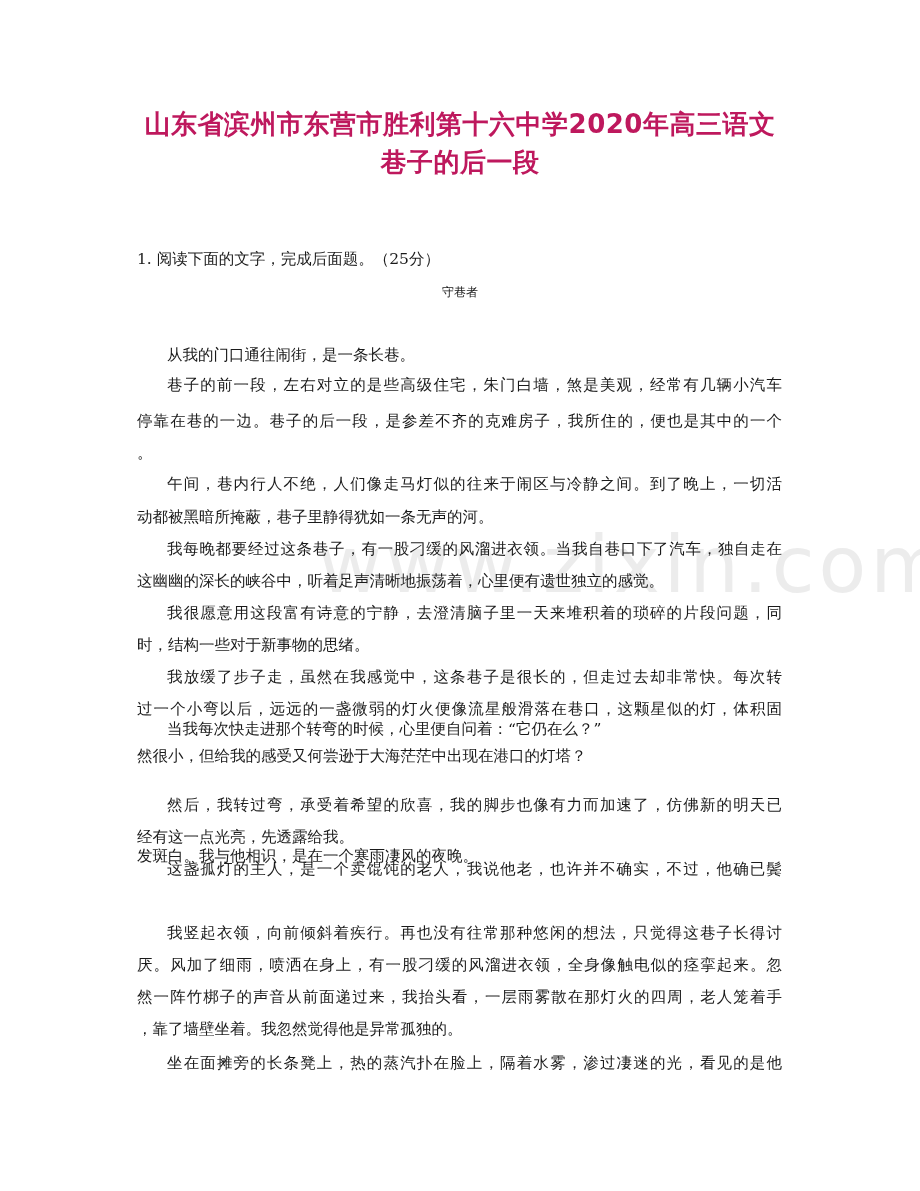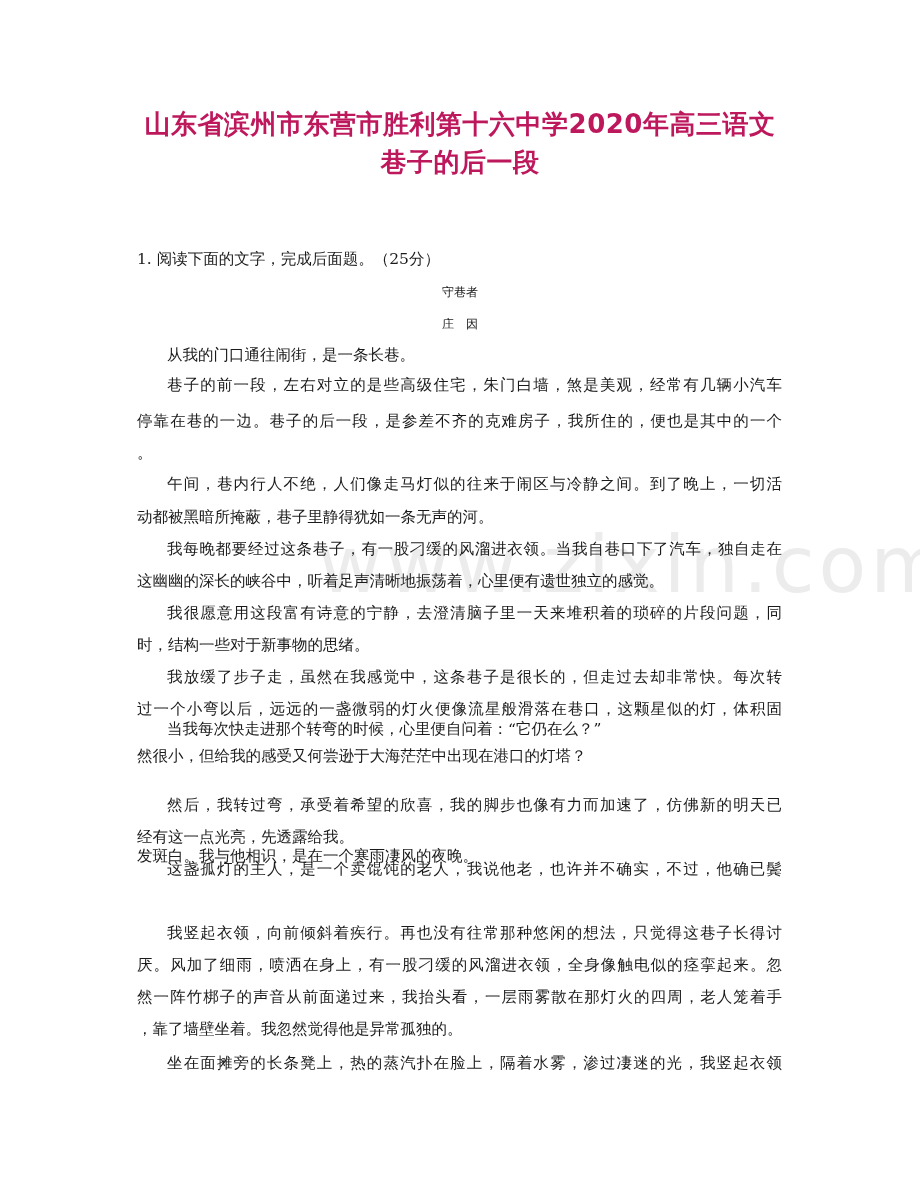--- a/index.html
+++ b/index.html
@@ -25,21 +25,20 @@
 <div class="page">
   <div class="watermark">www.zixin.com.cn</div>
 
   <div class="title" style="top:104px;">山东省滨州市东营市胜利第十六中学2020年高三语文</div>
   <div class="title" style="top:142px;">巷子的后一段</div>
 
 
   <div class="line" style="top:247px;">1. 阅读下面的文字，完成后面题。（25分）</div>
 
   <div class="center" style="top:280px;">守巷者</div>
-  <div class="center" style="top:312px;">庄　因</div>
 
   <div id="body-lines">
       <div class="line indent" style="top: 343px;">从我的门口通往闹街，是一条长巷。</div>
       <div class="line indent just" style="top: 373px;">巷子的前一段，左右对立的是些高级住宅，朱门白墙，煞是美观，经常有几辆小汽车</div>
       <div class="line just" style="top: 409px;">停靠在巷的一边。巷子的后一段，是参差不齐的克难房子，我所住的，便也是其中的一个</div>
       <div class="line" style="top: 441px;">。</div>
       <div class="line indent just" style="top: 473px; font-family: Liberation Mono, monospace;">午间，巷内行人不绝，人们像走马灯似的往来于闹区与冷静之间。到了晚上，一切活</div>
       <div class="line" style="top: 505px;">动都被黑暗所掩蔽，巷子里静得犹如一条无声的河。</div>
       <div class="line indent just" style="top: 537px;">我每晚都要经过这条巷子，有一股刁缓的风溜进衣领。当我自巷口下了汽车，独自走在</div>
       <div class="line" style="top: 569px;">这幽幽的深长的峡谷中，听着足声清晰地振荡着，心里便有遗世独立的感觉。</div>
@@ -50,15 +49,15 @@
       <div class="line" style="top: 744px;">然很小，但给我的感受又何尝逊于大海茫茫中出现在港口的灯塔？</div>
       <div class="line indent" style="top: 717px;">当我每次快走进那个转弯的时候，心里便自问着：“它仍在么？”</div>
       <div class="line indent just" style="top: 793px;">然后，我转过弯，承受着希望的欣喜，我的脚步也像有力而加速了，仿佛新的明天已</div>
       <div class="line" style="top: 825px;">经有这一点光亮，先透露给我。</div>
       <div class="line indent just" style="top: 857px;">这盏孤灯的主人，是一个卖馄饨的老人，我说他老，也许并不确实，不过，他确已鬓</div>
       <div class="line" style="top: 844px;">发斑白。我与他相识，是在一个寒雨凄风的夜晚。</div>
       <div class="line indent just" style="top: 921px;">我竖起衣领，向前倾斜着疾行。再也没有往常那种悠闲的想法，只觉得这巷子长得讨</div>
       <div class="line just" style="top: 953px;">厌。风加了细雨，喷洒在身上，有一股刁缓的风溜进衣领，全身像触电似的痉挛起来。忽</div>
       <div class="line just" style="top: 985px;">然一阵竹梆子的声音从前面递过来，我抬头看，一层雨雾散在那灯火的四周，老人笼着手</div>
       <div class="line" style="top: 1017px;">，靠了墙壁坐着。我忽然觉得他是异常孤独的。</div>
-      <div class="line indent just" style="top: 1051px;">坐在面摊旁的长条凳上，热的蒸汽扑在脸上，隔着水雾，渗过凄迷的光，我竖起衣领</div>
+      <div class="line indent just" style="top: 1051px;">坐在面摊旁的长条凳上，热的蒸汽扑在脸上，隔着水雾，渗过凄迷的光，看见的是他</div>
     </div>
 </div>
 
 </body></html>

